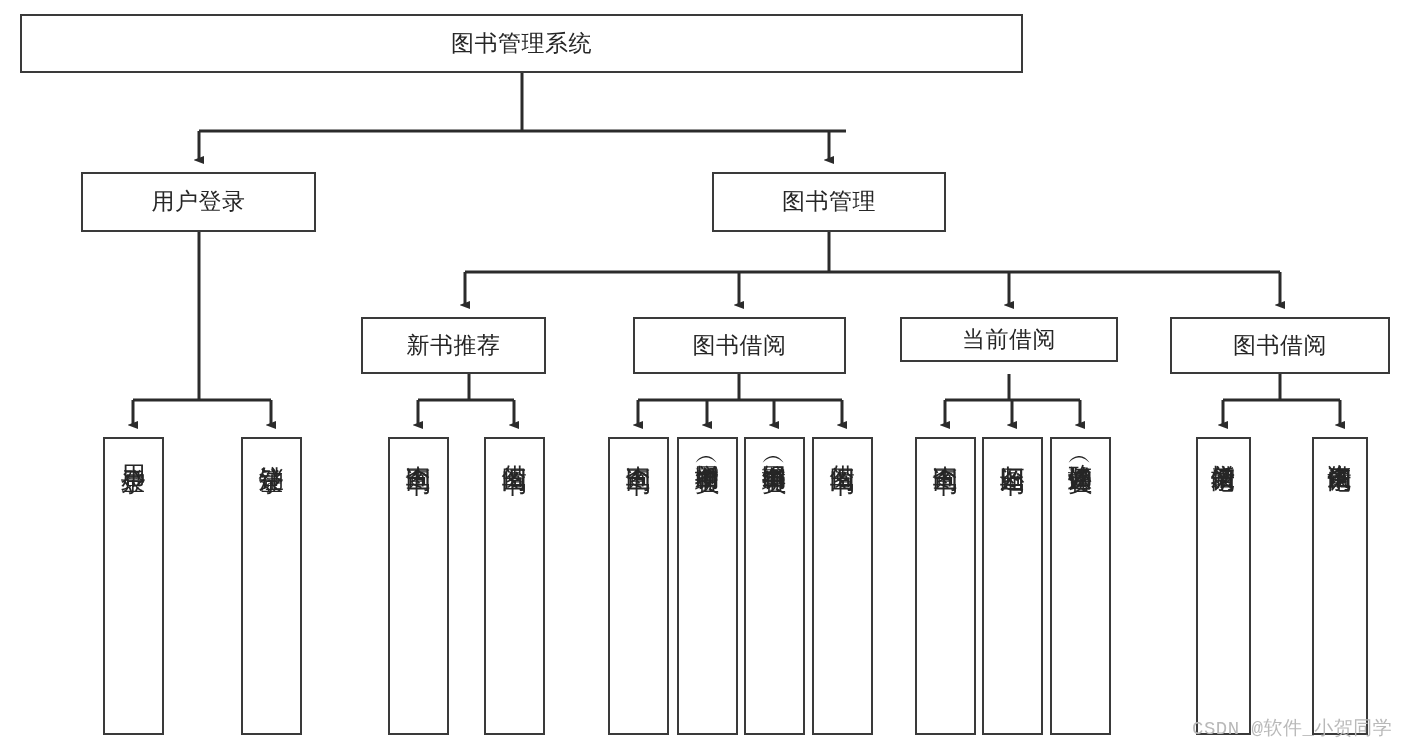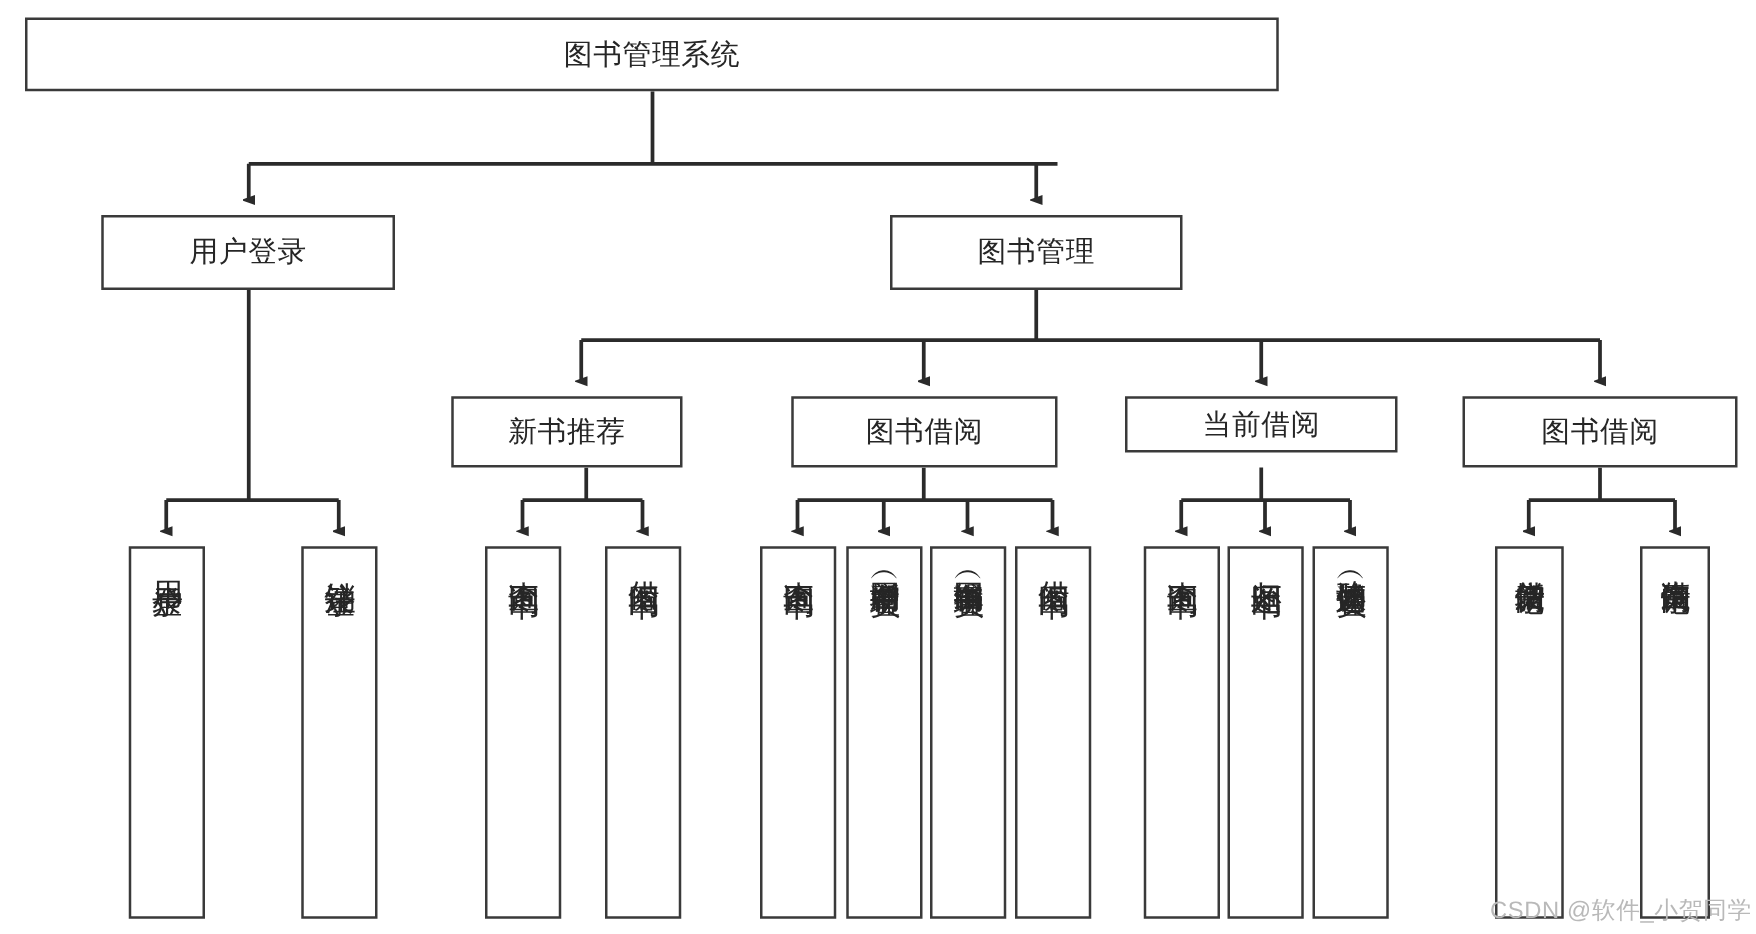--- a/index.html
+++ b/index.html
@@ -191,15 +191,15 @@
     <span class="label">确认归还（管理员）</span>
   </div>
 
   <div class="node vert tall" style="left:1196px; top:437px; width:55px; height:298px;">
     <span class="label">新增借阅记录</span>
   </div>
   <div class="node vert tall" style="left:1312px; top:437px; width:56px; height:298px;">
     <span class="label">查询借阅记录</span>
   </div>
 
-  <div class="watermark" style="left:1192px; top:715px;">CSDN @软件_小贺同学</div>
+  <div class="watermark" style="left:1192px; top:715px;font-family:Liberation Mono, monospace;">CSDN @软件_小贺同学</div>
 
 </div>
 
 </body></html>

